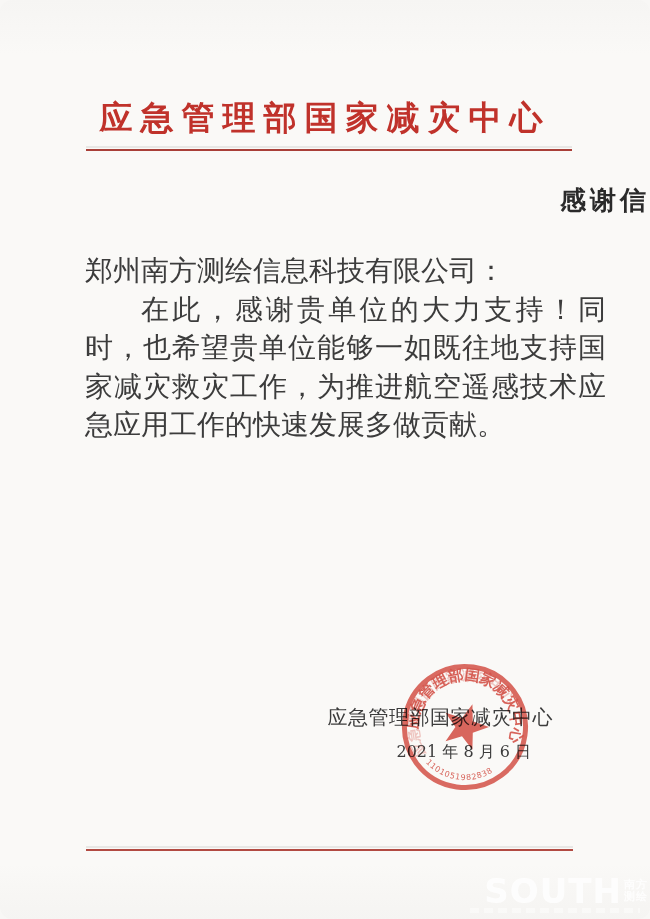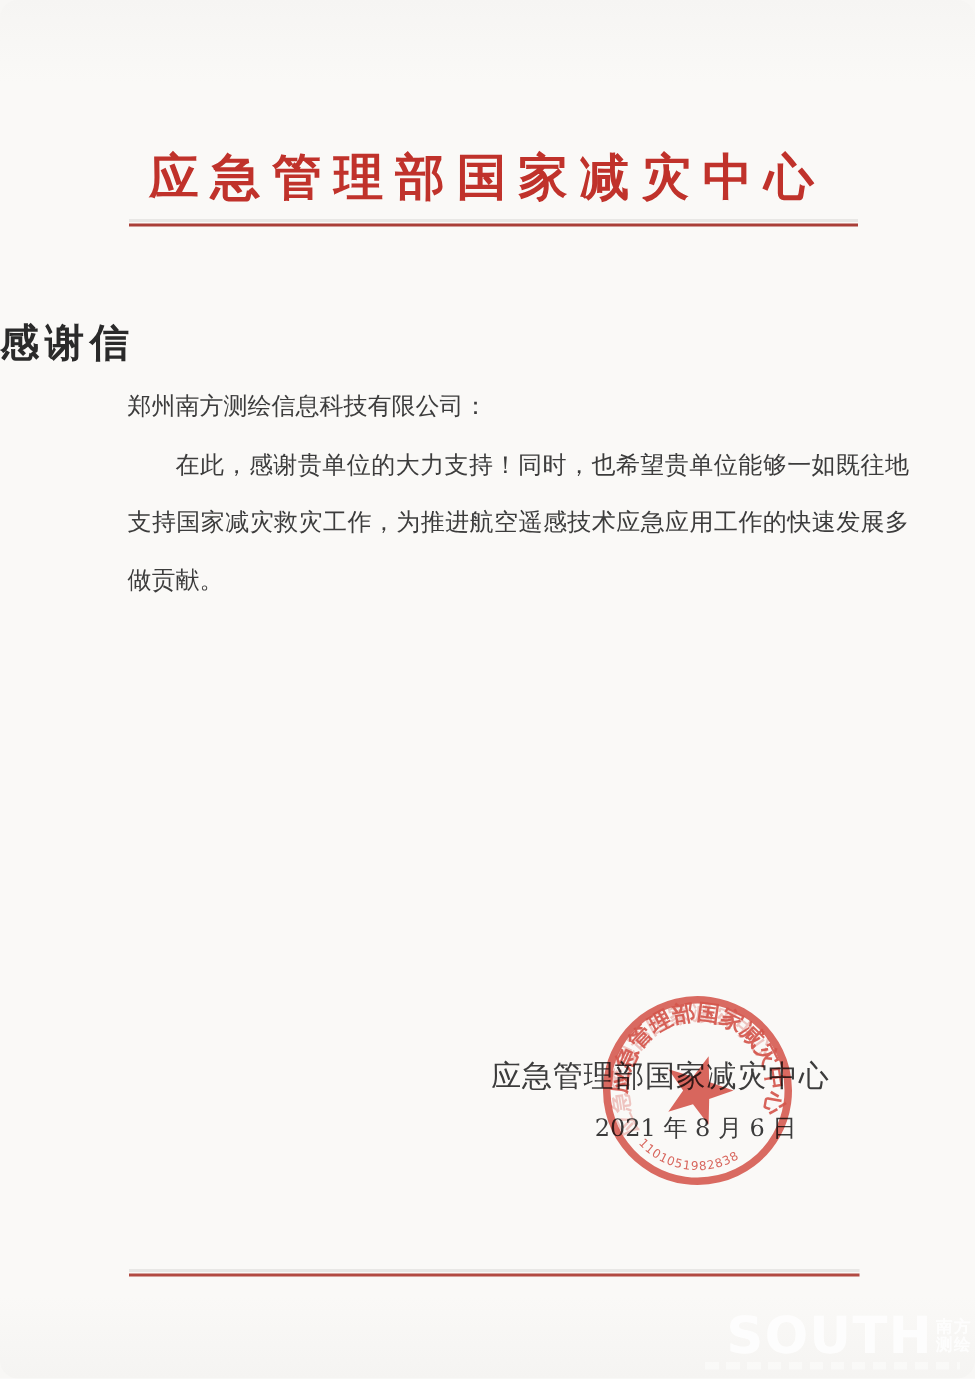--- a/index.html
+++ b/index.html
@@ -17,29 +17,28 @@
     letter-spacing:8px;white-space:nowrap;
   }
   .header-rule{
     position:absolute;top:149px;left:86px;width:486px;height:2px;
     box-shadow:0 -3px 0 rgba(150,150,150,0.18);
   }
 
   
   .letter-title{
     position:absolute;top:183px;left:0;right:0;
-    text-align:left;font-size:26px;font-weight:600;color:#2a2a2a;
+    text-align:right;font-size:26px;font-weight:600;color:#2a2a2a;
     letter-spacing:4px;
-    margin-top:28px;
   }
 
   
   .body-block{
     position:absolute;top:252px;left:85px;width:521px;
-    font-size:16px;line-height:38.6px;color:#3c3c3c;
+    font-size:28px;line-height:38.6px;color:#3c3c3c;
     text-align:justify;text-justify:inter-ideograph;
   }
   .body-block p{margin:0;text-indent:2em;}
   .salutation{text-indent:0;}
 
   
   .signature{
     position:absolute;top:704px;right:97px;
     font-size:20px;color:#3c3c3c;letter-spacing:0.5px;white-space:nowrap;
   }

